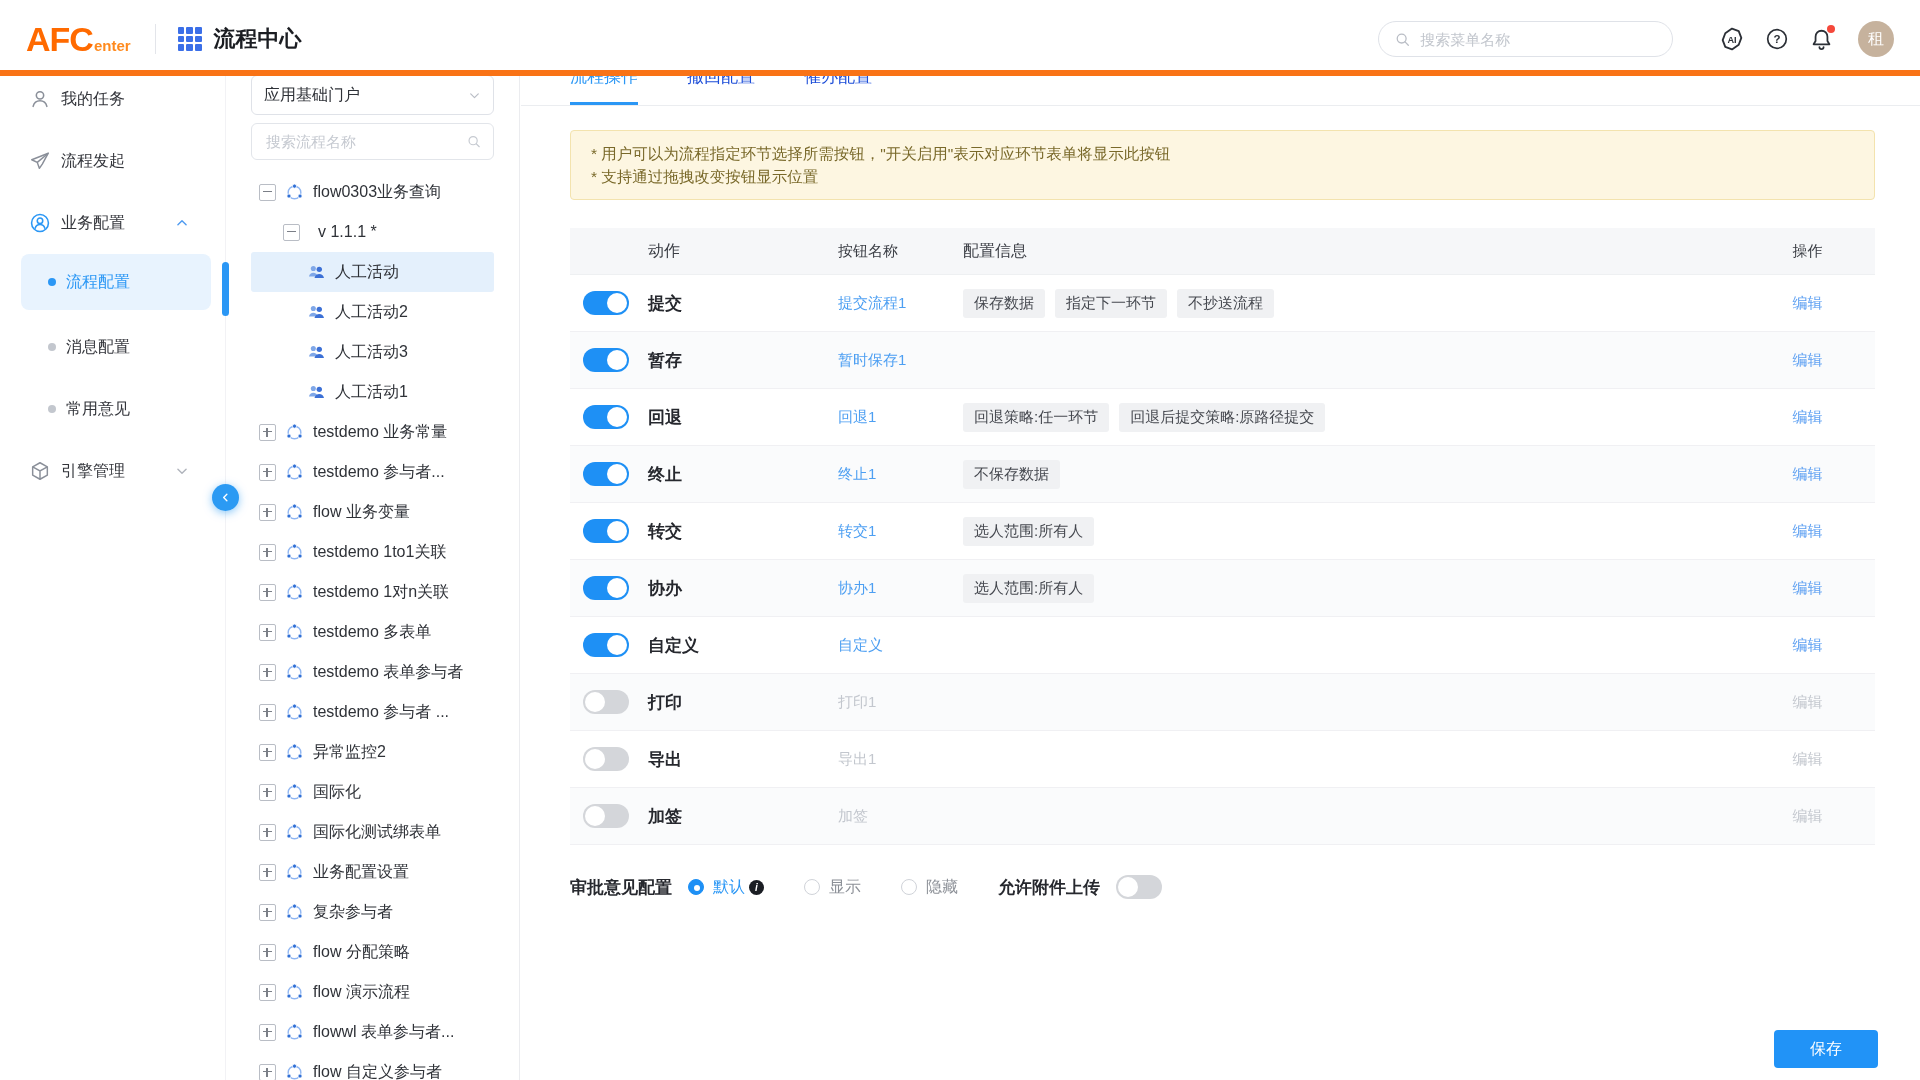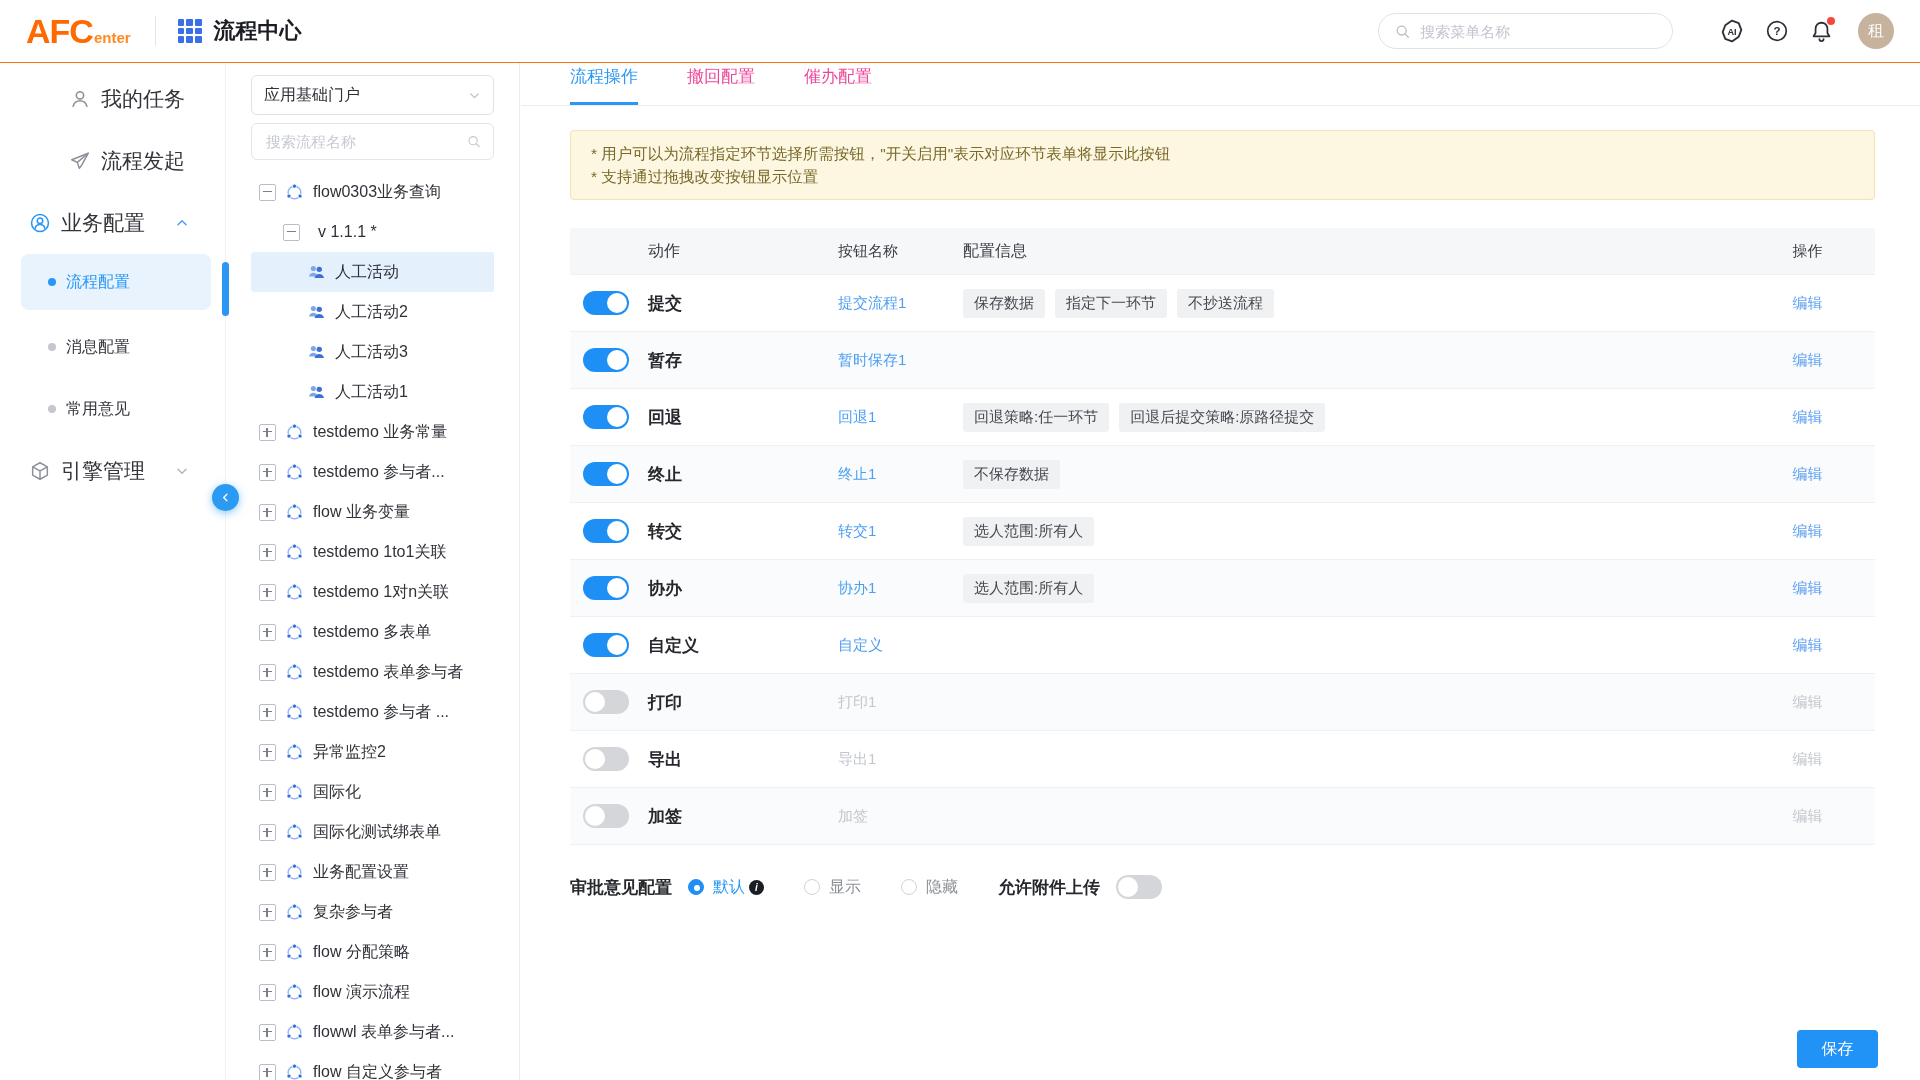--- a/index.html
+++ b/index.html
@@ -1,37 +1,37 @@
 <!DOCTYPE html>
 <html><head>
 <meta charset="utf-8">
 <style>
   html,body{margin:0;padding:0;background:#fff;font-family:"Liberation Sans","DejaVu Sans",sans-serif;}
   .app{position:relative;width:1920px;height:1080px;overflow:hidden;background:#fff;color:#33353b;}
   svg{display:block;}
   
-  .hdr{position:absolute;left:0;top:0;right:0;height:62px;background:#fff;border-bottom:1px solid #f97316;display:flex;align-items:center;z-index:5;}
+  .hdr{position:absolute;left:0;top:8px;right:0;height:62px;background:#fff;border-bottom:6px solid #f97316;display:flex;align-items:center;z-index:5;}
   .logo{display:flex;align-items:baseline;margin-left:26px;}
   .logo-main{font-size:34px;font-weight:bold;color:#ff6a00;letter-spacing:-1px;}
   .logo-sub{font-size:15px;font-weight:bold;color:#ff8a1e;margin-left:1px;}
   .hdr-divider{width:1px;height:30px;background:#e3e5ea;margin:0 22px 0 24px;}
   .grid-icon{width:24px;height:24px;display:grid;grid-template-columns:repeat(3,1fr);grid-template-rows:repeat(3,1fr);gap:2px;margin-right:12px;}
   .grid-icon i{background:#3b6fe8;border-radius:1px;}
   .app-title{font-size:22px;font-weight:bold;color:#1b1d22;}
   .hdr-right{margin-left:auto;display:flex;align-items:center;margin-right:26px;}
   .hdr-search{display:flex;align-items:center;width:295px;height:36px;border:1px solid #dfe2e8;border-radius:18px;padding:0 16px;box-sizing:border-box;}
   .hdr-search input{border:none;outline:none;font-size:15px;color:#5a5e66;width:100%;background:transparent;margin-left:8px;font-family:inherit;}
   .hdr-search input::placeholder{color:#c2c6cd;}
   .hdr-icons{display:flex;align-items:center;gap:20px;margin-left:46px;}
   .hicon{position:relative;cursor:pointer;}
   .avatar{width:36px;height:36px;border-radius:50%;background:#c6b29d;color:#fff;font-size:16px;display:flex;align-items:center;justify-content:center;margin-left:4px;cursor:pointer;}
   .bell-dot{position:absolute;right:-1px;top:-2px;width:8px;height:8px;border-radius:50%;background:#f5483b;}
   
   .sidebar{position:absolute;left:0;top:62px;bottom:0;width:225px;background:#fff;padding-top:6px;box-sizing:border-box;}
-  .side-item{height:62px;display:flex;align-items:center;padding-left:29px;cursor:pointer;font-size:21px;color:#33353b;justify-content:center;}
+  .side-item{height:62px;display:flex;align-items:center;padding-left:29px;cursor:pointer;font-size:16px;color:#33353b;}
   .side-item .lbl{margin-left:10px;}
   .side-chev{margin-left:auto;margin-right:36px;}
   .side-sub{height:62px;display:flex;align-items:center;padding-left:48px;font-size:16px;color:#33353b;cursor:pointer;}
   .side-sub .dot{width:8px;height:8px;border-radius:50%;background:#c3c7ce;margin-right:10px;flex:0 0 auto;}
   .side-sub.active{height:56px;margin:0 14px 6px 21px;padding-left:27px;background:#e8f3fe;border-radius:8px;color:#2b97f5;}
   .side-sub.active .dot{background:#2b97f5;}
   .active-pill{position:absolute;right:-4px;top:200px;width:7px;height:54px;border-radius:4px;background:#2b97f5;z-index:6;}
   .collapse-btn{position:absolute;left:212px;top:484px;width:27px;height:27px;border-radius:50%;background:#2b9af3;display:flex;align-items:center;justify-content:center;box-shadow:0 2px 8px rgba(43,154,243,.55);z-index:7;cursor:pointer;}
   
   .tree-panel{position:absolute;left:225px;top:62px;bottom:0;width:295px;background:#fff;border-left:1px solid #f2f2f5;border-right:1px solid #ebecef;box-sizing:border-box;overflow:hidden;}
@@ -47,21 +47,21 @@
   .tree-row.d2{padding-left:56px;}
   .tree-row.sel{background:#e4f0fc;border-radius:3px;}
   .tree-row .tlabel{margin-left:9px;overflow:hidden;text-overflow:ellipsis;}
   .expander{width:15px;height:15px;border:1px solid #b9bdc5;border-radius:2px;background:#fff;position:relative;flex:0 0 auto;margin-right:9px;}
   .expander::before{content:"";position:absolute;left:3px;right:3px;top:6px;height:1.5px;background:#7b7f87;}
   .expander.plus::after{content:"";position:absolute;top:3px;bottom:3px;left:6px;width:1.5px;background:#7b7f87;}
   .flow-ic,.people-ic{flex:0 0 auto;}
   
   .main{position:absolute;left:521px;top:62px;right:0;bottom:0;background:#fff;overflow:hidden;}
   .tabbar{height:44px;border-bottom:1px solid #ebedf0;display:flex;align-items:flex-end;padding-left:49px;box-sizing:border-box;}
-  .tab{font-size:17px;color:#ec4899;margin-right:49px;padding-bottom:14px;cursor:pointer;border-bottom:3px solid transparent;}
+  .tab{font-size:17px;color:#1d4ed8;margin-right:49px;padding-bottom:14px;cursor:pointer;border-bottom:3px solid transparent;}
   .tab.active{color:#2b97f5;border-bottom-color:#2b97f5;}
   .content{padding:24px 45px 0 49px;position:relative;}
   .notice{background:#fdf6e1;border:1px solid #f3e3ae;border-radius:4px;padding:11px 20px;font-size:15.5px;line-height:23px;color:#79692a;}
   
   .btable{margin-top:28px;}
   .trow{display:flex;align-items:center;height:56px;border-bottom:1px solid #f0f0f3;}
   .thead{height:46px;background:#f6f7f9;border-bottom:1px solid #eef0f2;font-size:16px;color:#3a3d44;display:flex;align-items:center;}
   .c1{width:268px;flex:0 0 auto;display:flex;align-items:center;padding-left:13px;box-sizing:border-box;}
   .thead .c1{padding-left:78px;}
   .c2{width:125px;flex:0 0 auto;font-size:15px;}
@@ -85,21 +85,21 @@
   .radio-group{display:flex;align-items:center;margin-left:16px;}
   .radio-opt{display:flex;align-items:center;margin-right:40px;cursor:pointer;}
   .radio{width:16px;height:16px;border-radius:50%;border:1px solid #d0d3d9;background:#fff;box-sizing:border-box;position:relative;flex:0 0 auto;}
   .radio-opt.selected .radio{background:#1e90f5;border-color:#1e90f5;}
   .radio-opt.selected .radio::after{content:"";position:absolute;left:5px;top:5px;width:6px;height:6px;border-radius:50%;background:#fff;}
   .radio-lbl{font-size:16px;color:#8c9097;margin-left:9px;}
   .radio-opt.selected .radio-lbl{color:#2b97f5;}
   .info-ic{width:15px;height:15px;border-radius:50%;background:#1a1d23;color:#fff;font-size:10px;font-weight:bold;font-style:italic;display:flex;align-items:center;justify-content:center;margin-left:4px;}
   .info-ic::before{content:"i";}
   .attach{display:flex;align-items:center;margin-left:16px;}
-  .save-btn{position:absolute;right:42px;bottom:12px;width:81px;height:38px;background:#2193f7;color:#fff;font-size:16px;border:none;border-radius:4px;cursor:pointer;font-family:inherit;}
+  .save-btn{position:absolute;right:42px;bottom:12px;width:104px;height:38px;background:#2193f7;color:#fff;font-size:16px;border:none;border-radius:4px;cursor:pointer;font-family:inherit;}
 </style>
 </head>
 <body>
 
 <div class="app">
 
   <div class="hdr">
     <div class="logo">
       <span class="logo-main">AFC</span>
       <span class="logo-sub">enter</span>

